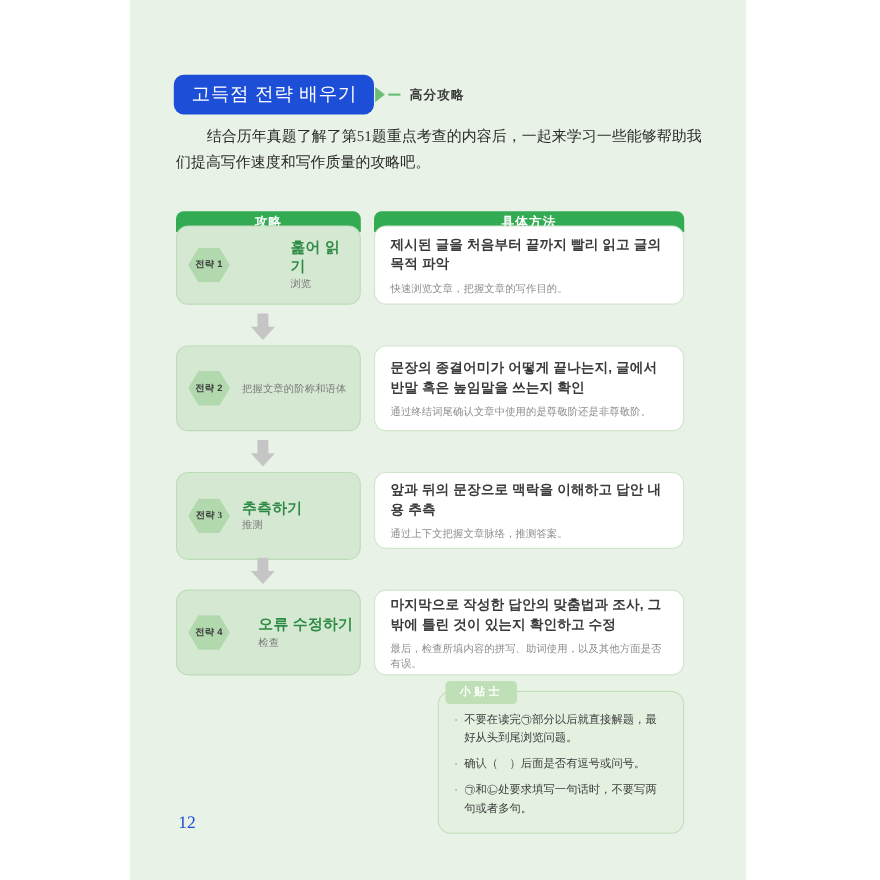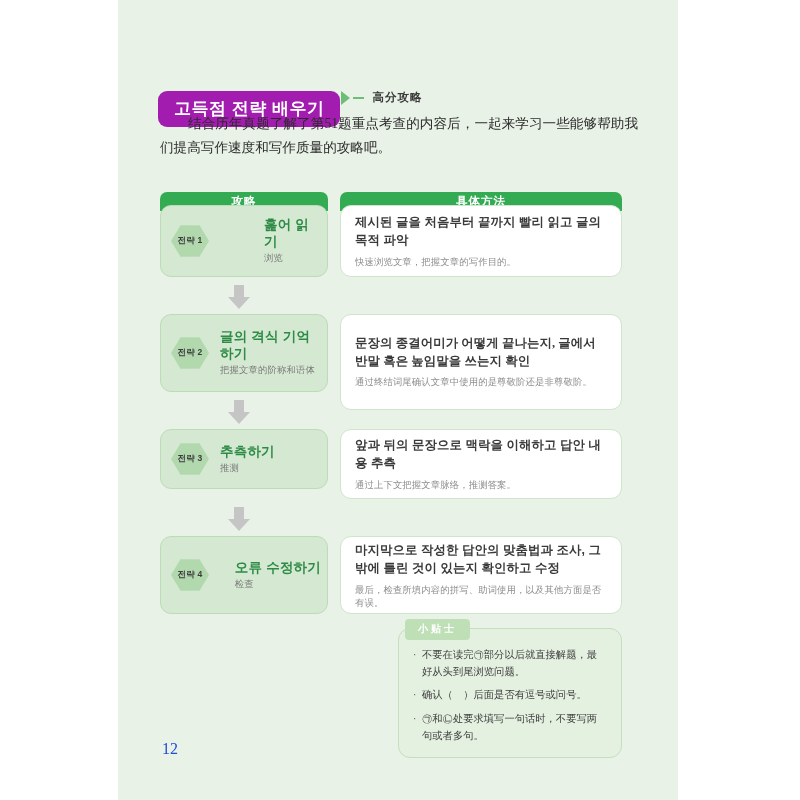--- a/index.html
+++ b/index.html
@@ -28,29 +28,28 @@
   
   #header-banner {
     position: absolute;
     left: 40px;
     top: 68px;
     display: flex;
     align-items: center;
   }
   .banner-pill {
     position: relative;
-    background: #a21caf;
+    background: #1d4ed8;
     color: #ffffff;
     font-size: 17px;
-    font-weight: bold;
+    font-weight: normal;
     padding: 6px 16px 7px 16px;
     border-radius: 9px 9px 9px 9px;
     letter-spacing: 0.5px;
     white-space: nowrap;
-    margin-top: 23px;
   }
   .banner-arrow {
     width: 0;
     height: 0;
     border-top: 7px solid transparent;
     border-bottom: 7px solid transparent;
     border-left: 9px solid #6dbd78;
     margin-left: 1px;
   }
   .banner-dash {
@@ -270,38 +269,37 @@
   <div class="flow-arrow" style="top:284px;">
     <svg width="26" height="26" viewBox="0 0 26 26" aria-hidden="true">
       <polygon points="8,1 18,1 18,13 24,13 13,25 2,13 8,13" fill="#c5c5c5"></polygon>
     </svg>
   </div>
 
   <div class="row" style="top:314px; height:78px;">
     <div class="row-left" style="height:78px;">
       <div class="hex-badge">전략 2</div>
       <div class="left-text">
-        <div class="left-kr">글의 격식 기억하기</div>
         <div class="left-cn">把握文章的阶称和语体</div>
       </div>
     </div>
-    <div class="row-right" style="height:96px;font-family:Liberation Serif, serif;">
+    <div class="row-right" style="height:78px;">
       <div class="right-kr">문장의 종결어미가 어떻게 끝나는지, 글에서 반말 혹은 높임말을 쓰는지 확인</div>
       <div class="right-cn">通过终结词尾确认文章中使用的是尊敬阶还是非尊敬阶。</div>
     </div>
   </div>
 
   <div class="flow-arrow" style="top:399px;">
     <svg width="26" height="26" viewBox="0 0 26 26" aria-hidden="true">
       <polygon points="8,1 18,1 18,13 24,13 13,25 2,13 8,13" fill="#c5c5c5"></polygon>
     </svg>
   </div>
 
   <div class="row" style="top:429px; height:70px;">
-    <div class="row-left" style="height:60px;">
+    <div class="row-left" style="height:80px;font-family:Liberation Serif, serif;">
       <div class="hex-badge">전략 3</div>
       <div class="left-text">
         <div class="left-kr">추측하기</div>
         <div class="left-cn">推测</div>
       </div>
     </div>
     <div class="row-right" style="height:70px;">
       <div class="right-kr">앞과 뒤의 문장으로 맥락을 이해하고 답안 내용 추측</div>
       <div class="right-cn">通过上下文把握文章脉络，推测答案。</div>
     </div>

